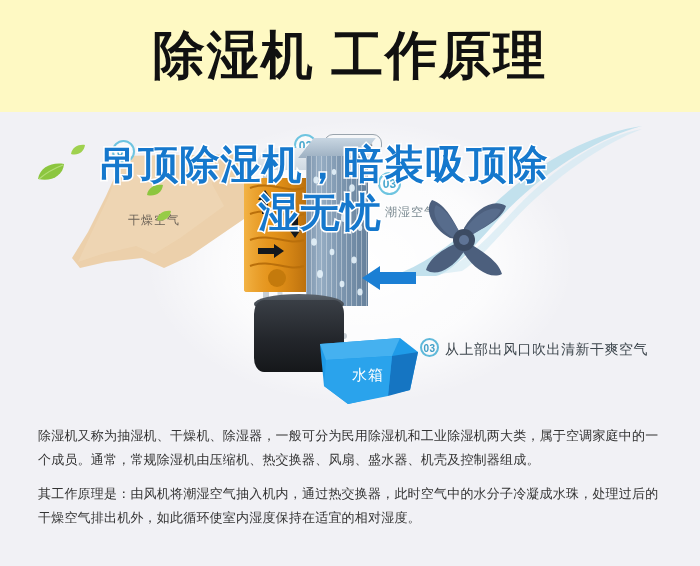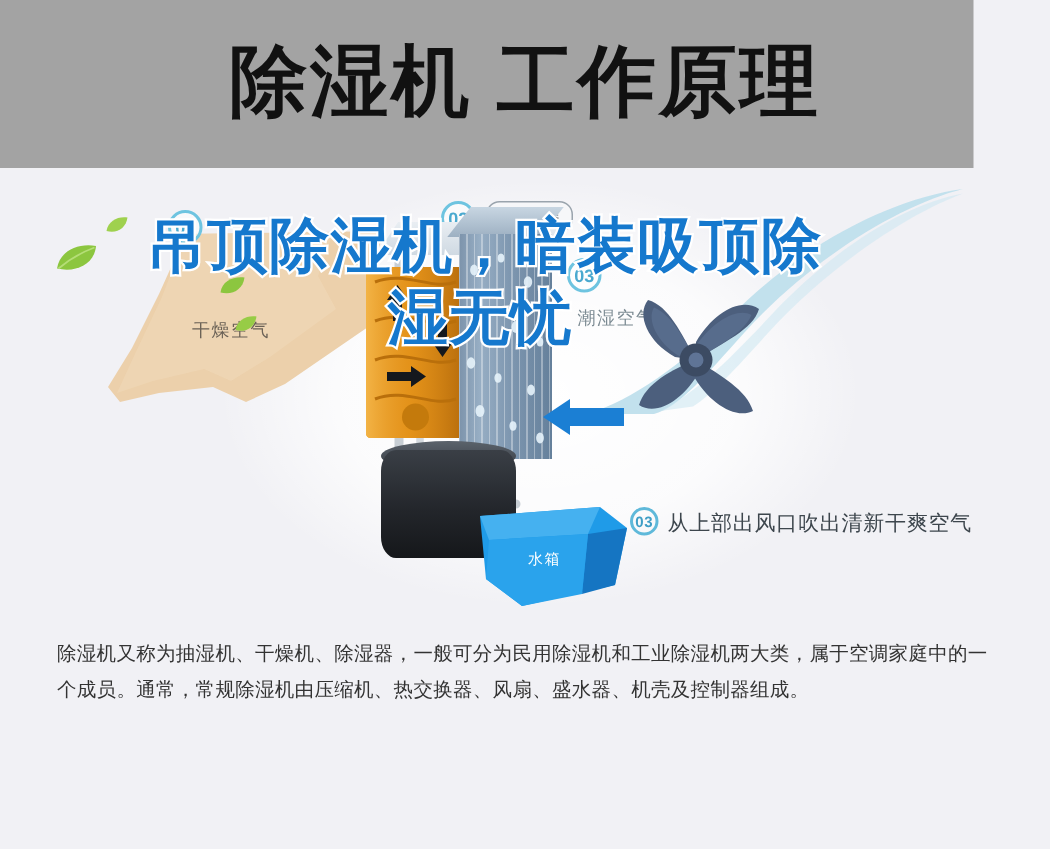--- a/index.html
+++ b/index.html
@@ -20,23 +20,23 @@
     width: 700px;
     height: 566px;
     background: #f1f1f5;
     overflow: hidden;
   }
 
   
   .title-band {
     position: absolute;
     left: 0; top: 0;
-    width: 649px;
+    width: 700px;
     height: 118px;
-    background: #a3a3a3;
+    background: #fef9c3;
   }
   .title-text {
     position: absolute;
     left: 0; top: 24px;
     width: 700px;
     text-align: center;
     font-size: 52px;
     line-height: 62px;
     font-weight: bold;
     color: #111111;
@@ -189,21 +189,21 @@
     border-radius: 50%;
   }
   .frame-tube { position: absolute; left: 0px; top: 18px; width: 160px; height: 210px; }
   .frame-tube svg { display:block; }
 
   
   .tank { position: absolute; left: 78px; top: 190px; width: 108px; height: 66px; }
   .tank svg { display:block; }
   .tank-label {
     position: absolute; left: 116px; top: 218px;
-    font-size: 10px; color: #ffffff; letter-spacing: 1px;
+    font-size: 15px; color: #ffffff; letter-spacing: 1px;
     white-space: nowrap;
   }
 
   
   .fan { position: absolute; left: 182px; top: 48px; width: 92px; height: 86px; }
   .fan svg { display:block; }
 
   
   .watermark {
     position: absolute;
@@ -434,14 +434,17 @@
   </div>
 
   <div class="watermark">
     <span class="wm-line wm-l1">吊顶除湿机，暗装吸顶除</span>
     <span class="wm-line wm-l2">湿无忧</span>
   </div>
 
   <div class="copy copy-1">
     <p>除湿机又称为抽湿机、干燥机、除湿器，一般可分为民用除湿机和工业除湿机两大类，属于空调家庭中的一个成员。通常，常规除湿机由压缩机、热交换器、风扇、盛水器、机壳及控制器组成。</p>
   </div>
+  <div class="copy copy-2">
+    <p>其工作原理是：由风机将潮湿空气抽入机内，通过热交换器，此时空气中的水分子冷凝成水珠，处理过后的干燥空气排出机外，如此循环使室内湿度保持在适宜的相对湿度。</p>
+  </div>
 
 </div>
 
 </body></html>

